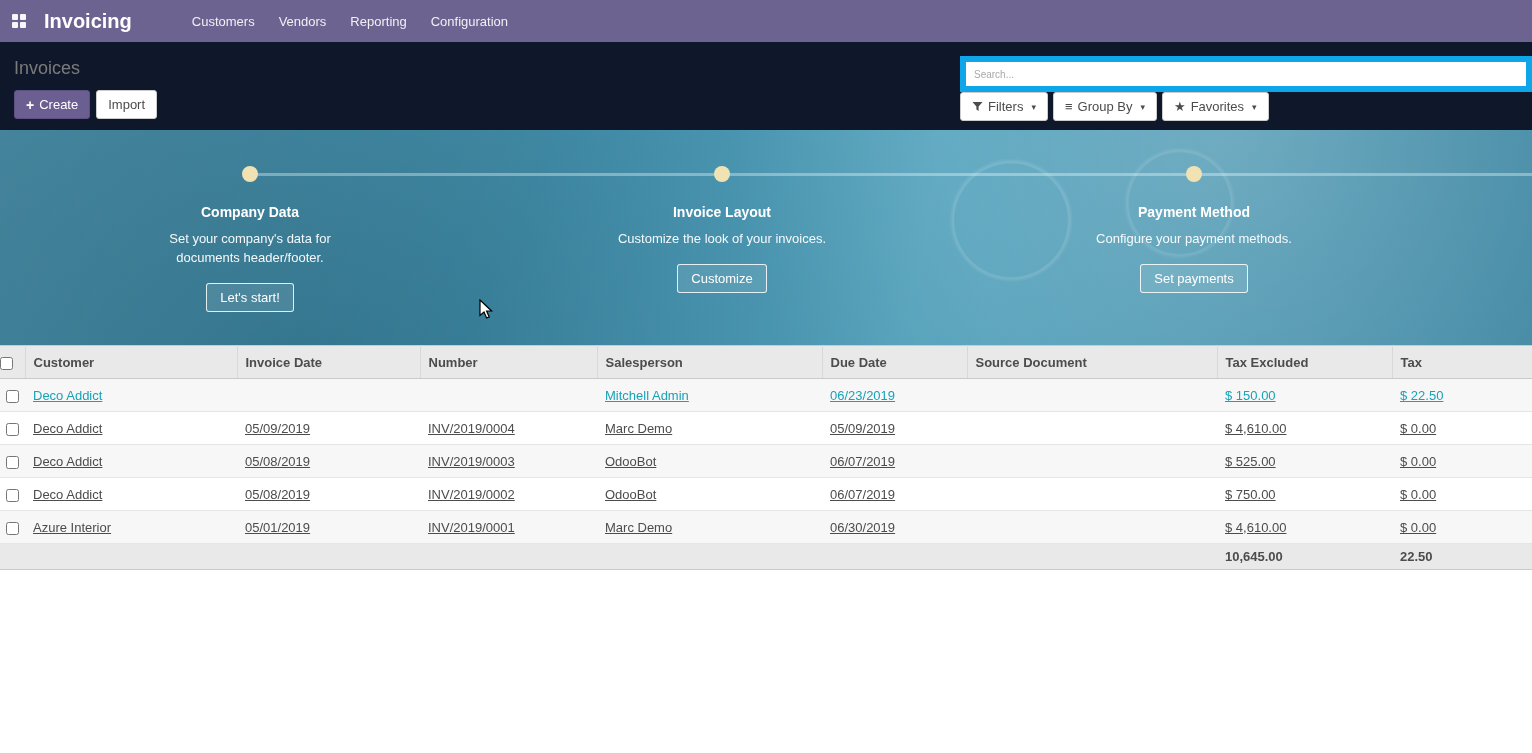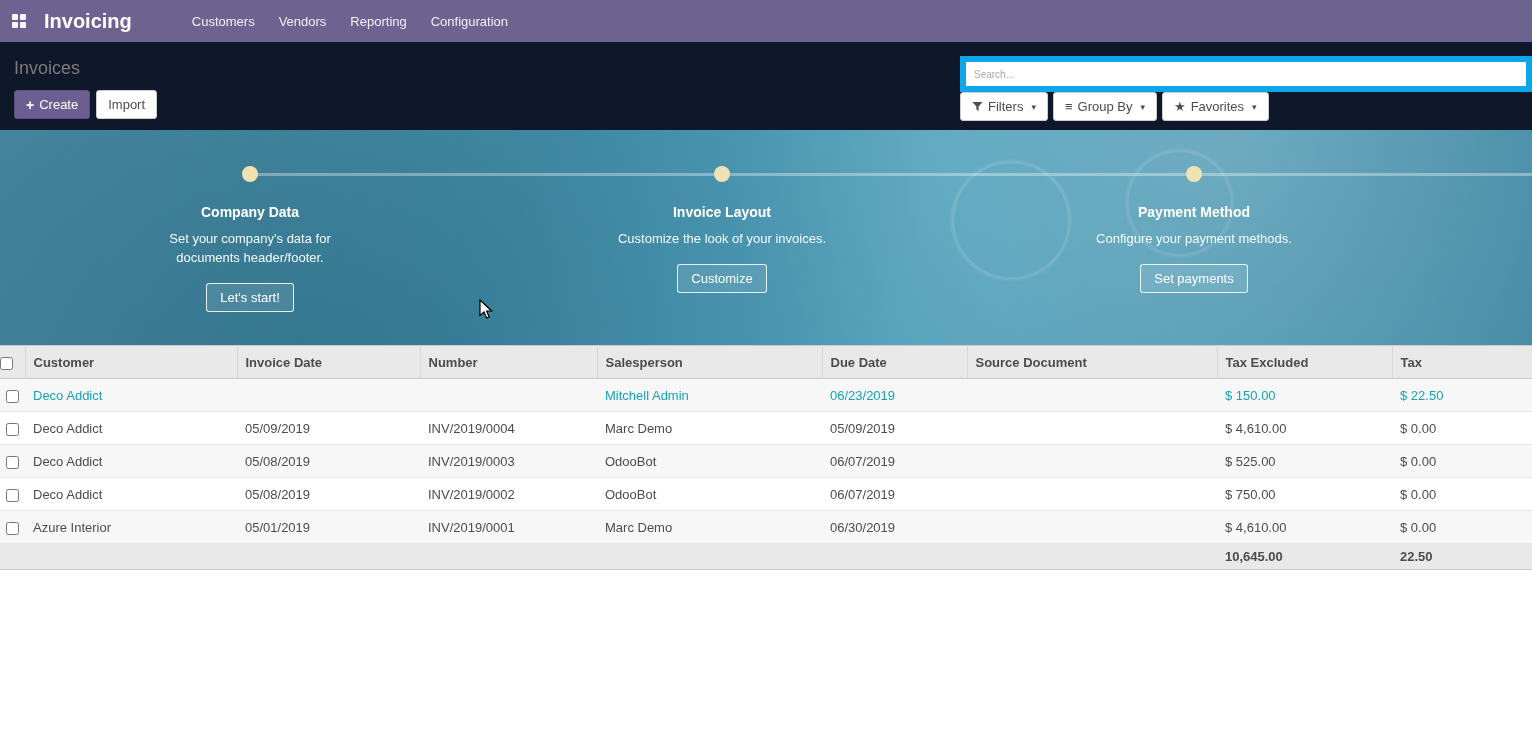--- a/index.html
+++ b/index.html
@@ -183,20 +183,21 @@
     overflow:hidden;
   }
   .listview thead th:last-child { border-right:none; }
   .listview tbody td {
     height:33px;
     padding:0 8px;
     border-bottom:1px solid #e6e6e6;
     vertical-align:middle;
     white-space:nowrap;
     overflow:hidden;
+    text-decoration:underline;
   }
   .listview tbody tr { cursor:pointer; }
   .listview tbody tr:nth-child(odd)  { background:#f7f7f7; }
   .listview tbody tr:nth-child(even) { background:#fff; }
   .num { text-align:left; }
   th.num { text-align:right; }
   tr.row-draft td { color:#17a2b8; }
   .listview tfoot td {
     background:#e9e9e9;
     border-top:1px solid #cacaca;

